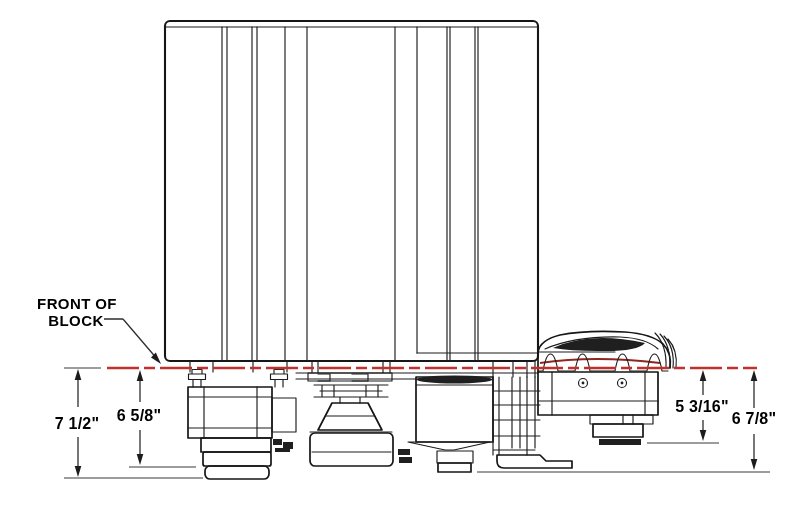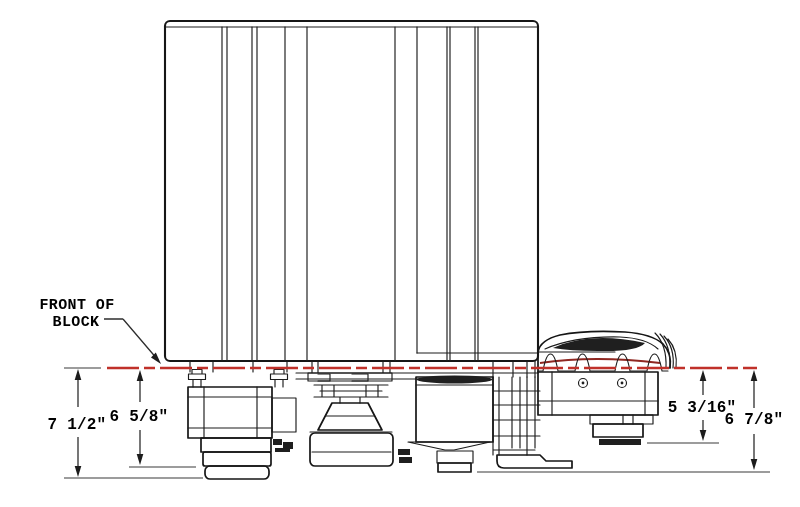--- a/index.html
+++ b/index.html
@@ -1,17 +1,17 @@
 <!DOCTYPE html>
 <html><head>
 <meta charset="utf-8">
 <style>
   html,body{margin:0;padding:0;background:#ffffff;}
   .stage{position:relative;width:800px;height:507px;background:#fff;overflow:hidden;
-         font-family:Liberation Mono, monospace;}
+         font-family:Liberation Sans, sans-serif;}
   svg{position:absolute;left:0;top:0;}
   .outline{fill:none;stroke:#161616;stroke-width:1.7;stroke-linejoin:round;stroke-linecap:round;}
   .outline2{fill:none;stroke:#161616;stroke-width:2.1;stroke-linejoin:round;}
   .detail{fill:none;stroke:#1c1c1c;stroke-width:1.15;stroke-linejoin:round;stroke-linecap:round;}
   .darkfill{stroke:none;}
   .dimline{fill:none;stroke:#2e2e2e;stroke-width:1.3;}
   .tick{fill:none;stroke:#3a3a3a;stroke-width:1.1;}
   .arrow{stroke:none;fill:#1c1c1c;}
   .dimtext{font-weight:bold;font-size:16px;fill:#000;letter-spacing:.2px;}
   .labeltext{font-weight:bold;font-size:15px;fill:#000;letter-spacing:.4px;}

